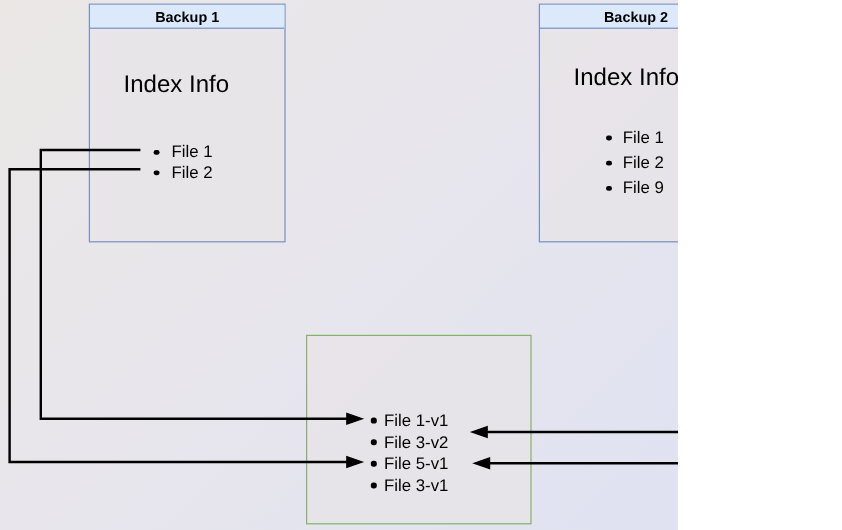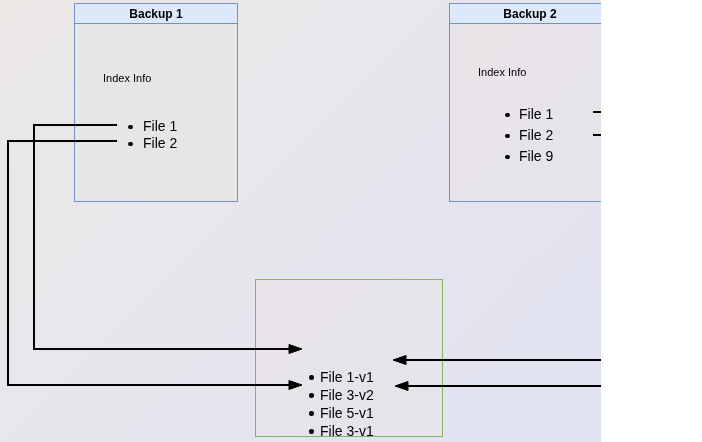--- a/index.html
+++ b/index.html
@@ -6,21 +6,20 @@
     margin: 0;
     padding: 0;
     font-family: "Liberation Sans", sans-serif;
   }
   .canvas {
     position: relative;
     width: 565px;
     height: 442px;
     overflow: hidden;
     background: linear-gradient(135deg, #eae7e5 0%, #e8e6ec 45%, #e0e2f2 100%);
-    padding-left: 36px;
   }
   .box {
     position: absolute;
     border: 1.5px solid;
     box-sizing: border-box;
     z-index: 1;
   }
   .box.blue {
     border-color: #7491c1;
     background: rgba(231, 228, 231, 0.85);
@@ -43,24 +42,23 @@
     background: #dbe9fb;
     border-bottom: 1.5px solid #7491c1;
   }
   .box.green .box-header {
     height: 23px;
     background: #d7e8d3;
     border-bottom: 1.5px solid #83b366;
   }
   .index-info {
     position: absolute;
-    font-size: 11px;
+    font-size: 20px;
     color: #000;
     white-space: nowrap;
-    margin-top: 12px;
   }
   ul.file-list {
     position: absolute;
     list-style: none;
     margin: 0;
     padding: 0;
     font-size: 14px;
     color: #000;
   }
   ul.file-list li {
@@ -115,21 +113,21 @@
     <div class="box-header">Backup 2</div>
     <div class="index-info" style="left:28px; top:50px;">Index Info</div>
     <ul class="file-list" style="left:55px; top:100px;">
       <li>File 1</li>
       <li>File 2</li>
       <li>File 9</li>
     </ul>
   </div>
 
   <div class="box green dd" style="left:255px; top:279px; width:188px; height:158px;">
-    <ul class="file-list" style="left:53px; top:61px;margin-top:27px;">
+    <ul class="file-list" style="left:53px; top:61px;">
       <li>File 1-v1</li>
       <li>File 3-v2</li>
       <li>File 5-v1</li>
       <li>File 3-v1</li>
     </ul>
   </div>
 
   <svg class="connectors" width="702" height="442" viewBox="0 0 702 442">
 
     <g>

